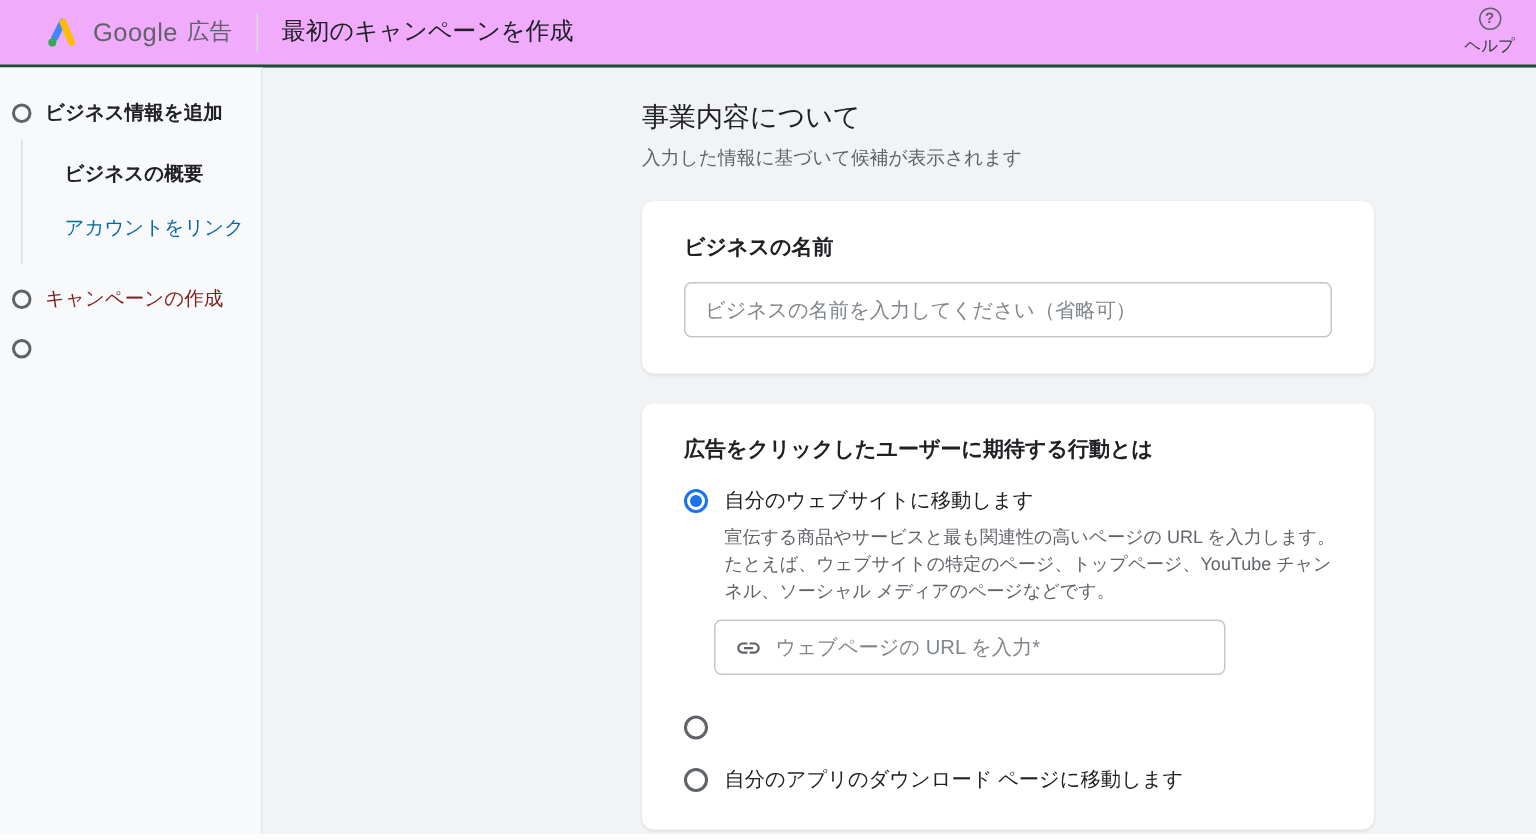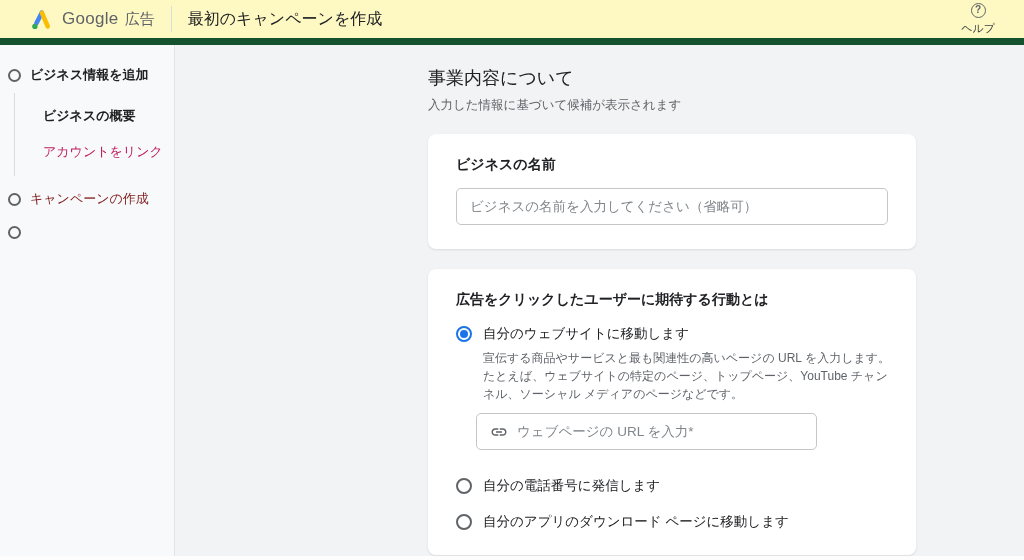--- a/index.html
+++ b/index.html
@@ -6,22 +6,22 @@
   html,body { width:1024px; height:560px; }
   body {
     font-family: "Liberation Sans", "DejaVu Sans", sans-serif;
     background: #f1f3f4;
     overflow: hidden;
     position: relative;
   }
 
   
   .header {
-    height: 45px; background: #fef9c3; border-bottom: 7px solid #14532d;
-    display: flex; align-items: center; padding: 0 29px 0 30px;
+    height: 45px; background: #f0abfc; border-bottom: 2px solid #14532d;
+    display: flex; align-items: center; padding: 0 14px 0 30px;
   }
   .brand { display: flex; align-items: center; }
   .ads-logo { width: 23px; height: 23px; margin-right: 9px; }
   .google-text { font-size: 17px; color: #5f6368; letter-spacing: .3px; }
   .product-text { font-size: 15px; color: #5f6368; margin-left: 6px; }
   .header-divider { width: 1px; height: 26px; background: #dadce0; margin: 0 16px; }
   .header-title { font-size: 16px; color: #202124; }
   .help { margin-left: auto; display: flex; flex-direction: column; align-items: center; gap: 3px; cursor: pointer; }
   .help-circle {
     width: 15px; height: 15px; border: 1.5px solid #5f6368; border-radius: 50%;
@@ -32,21 +32,21 @@
 
   
   .layout { display: flex; height: 515px; }
 
   
   .sidebar { width: 175px; background: #f8f9fa; border-right: 1px solid #e3e5e8; padding-top: 21px; flex-shrink: 0; }
   .step { display: flex; align-items: center; gap: 9px; padding-left: 8px; font-size: 13px; color: #7f1d1d; cursor: pointer; }
   .step.bold { font-weight: bold; color: #202124; }
   .step-circle { width: 13px; height: 13px; border: 2px solid #5f6368; border-radius: 50%; flex-shrink: 0; background: transparent; }
   .substeps { border-left: 1px solid #dadce0; margin: 9px 0 0 14px; padding: 5px 0 6px 0; }
-  .substep { padding: 9px 0 9px 28px; font-size: 13px; color: #be185d; cursor: pointer; }
+  .substep { padding: 9px 0 9px 28px; font-size: 13px; color: #0369a1; cursor: pointer; }
   .substep.active { color: #202124; font-weight: bold; }
   .step-2 { margin-top: 14px; }
   .step-3 { margin-top: 18px; }
 
   
   .main { flex: 1; padding: 21px 0 0 253px; }
   .main-title { font-size: 18px; font-weight: 400; color: #202124; }
   .main-sub { font-size: 12.5px; color: #5f6368; margin-top: 7px; }
 
   .card {
@@ -142,21 +142,20 @@
         <div class="text-input-wrap" style="margin-top:0;">
           <svg class="link-icon" viewBox="0 0 24 24" fill="#5f6368" aria-hidden="true">
             <path d="M3.9 12c0-1.71 1.39-3.1 3.1-3.1h4V7H7c-2.76 0-5 2.24-5 5s2.24 5 5 5h4v-1.9H7c-1.71 0-3.1-1.39-3.1-3.1zM8 13h8v-2H8v2zm9-6h-4v1.9h4c1.71 0 3.1 1.39 3.1 3.1s-1.39 3.1-3.1 3.1h-4V17h4c2.76 0 5-2.24 5-5s-2.24-5-5-5z"></path>
           </svg>
           <input type="text" placeholder="ウェブページの URL を入力*" value="" style="">
         </div>
       </div>
 
       <div class="radio-row opt2">
         <span class="radio"></span>
-        <span class="radio-label">自分の電話番号に発信します</span>
       </div>
 
       <div class="radio-row opt3">
         <span class="radio"></span>
         <span class="radio-label">自分のアプリのダウンロード ページに移動します</span>
       </div>
     </div>
 
   </div>
 </div>

